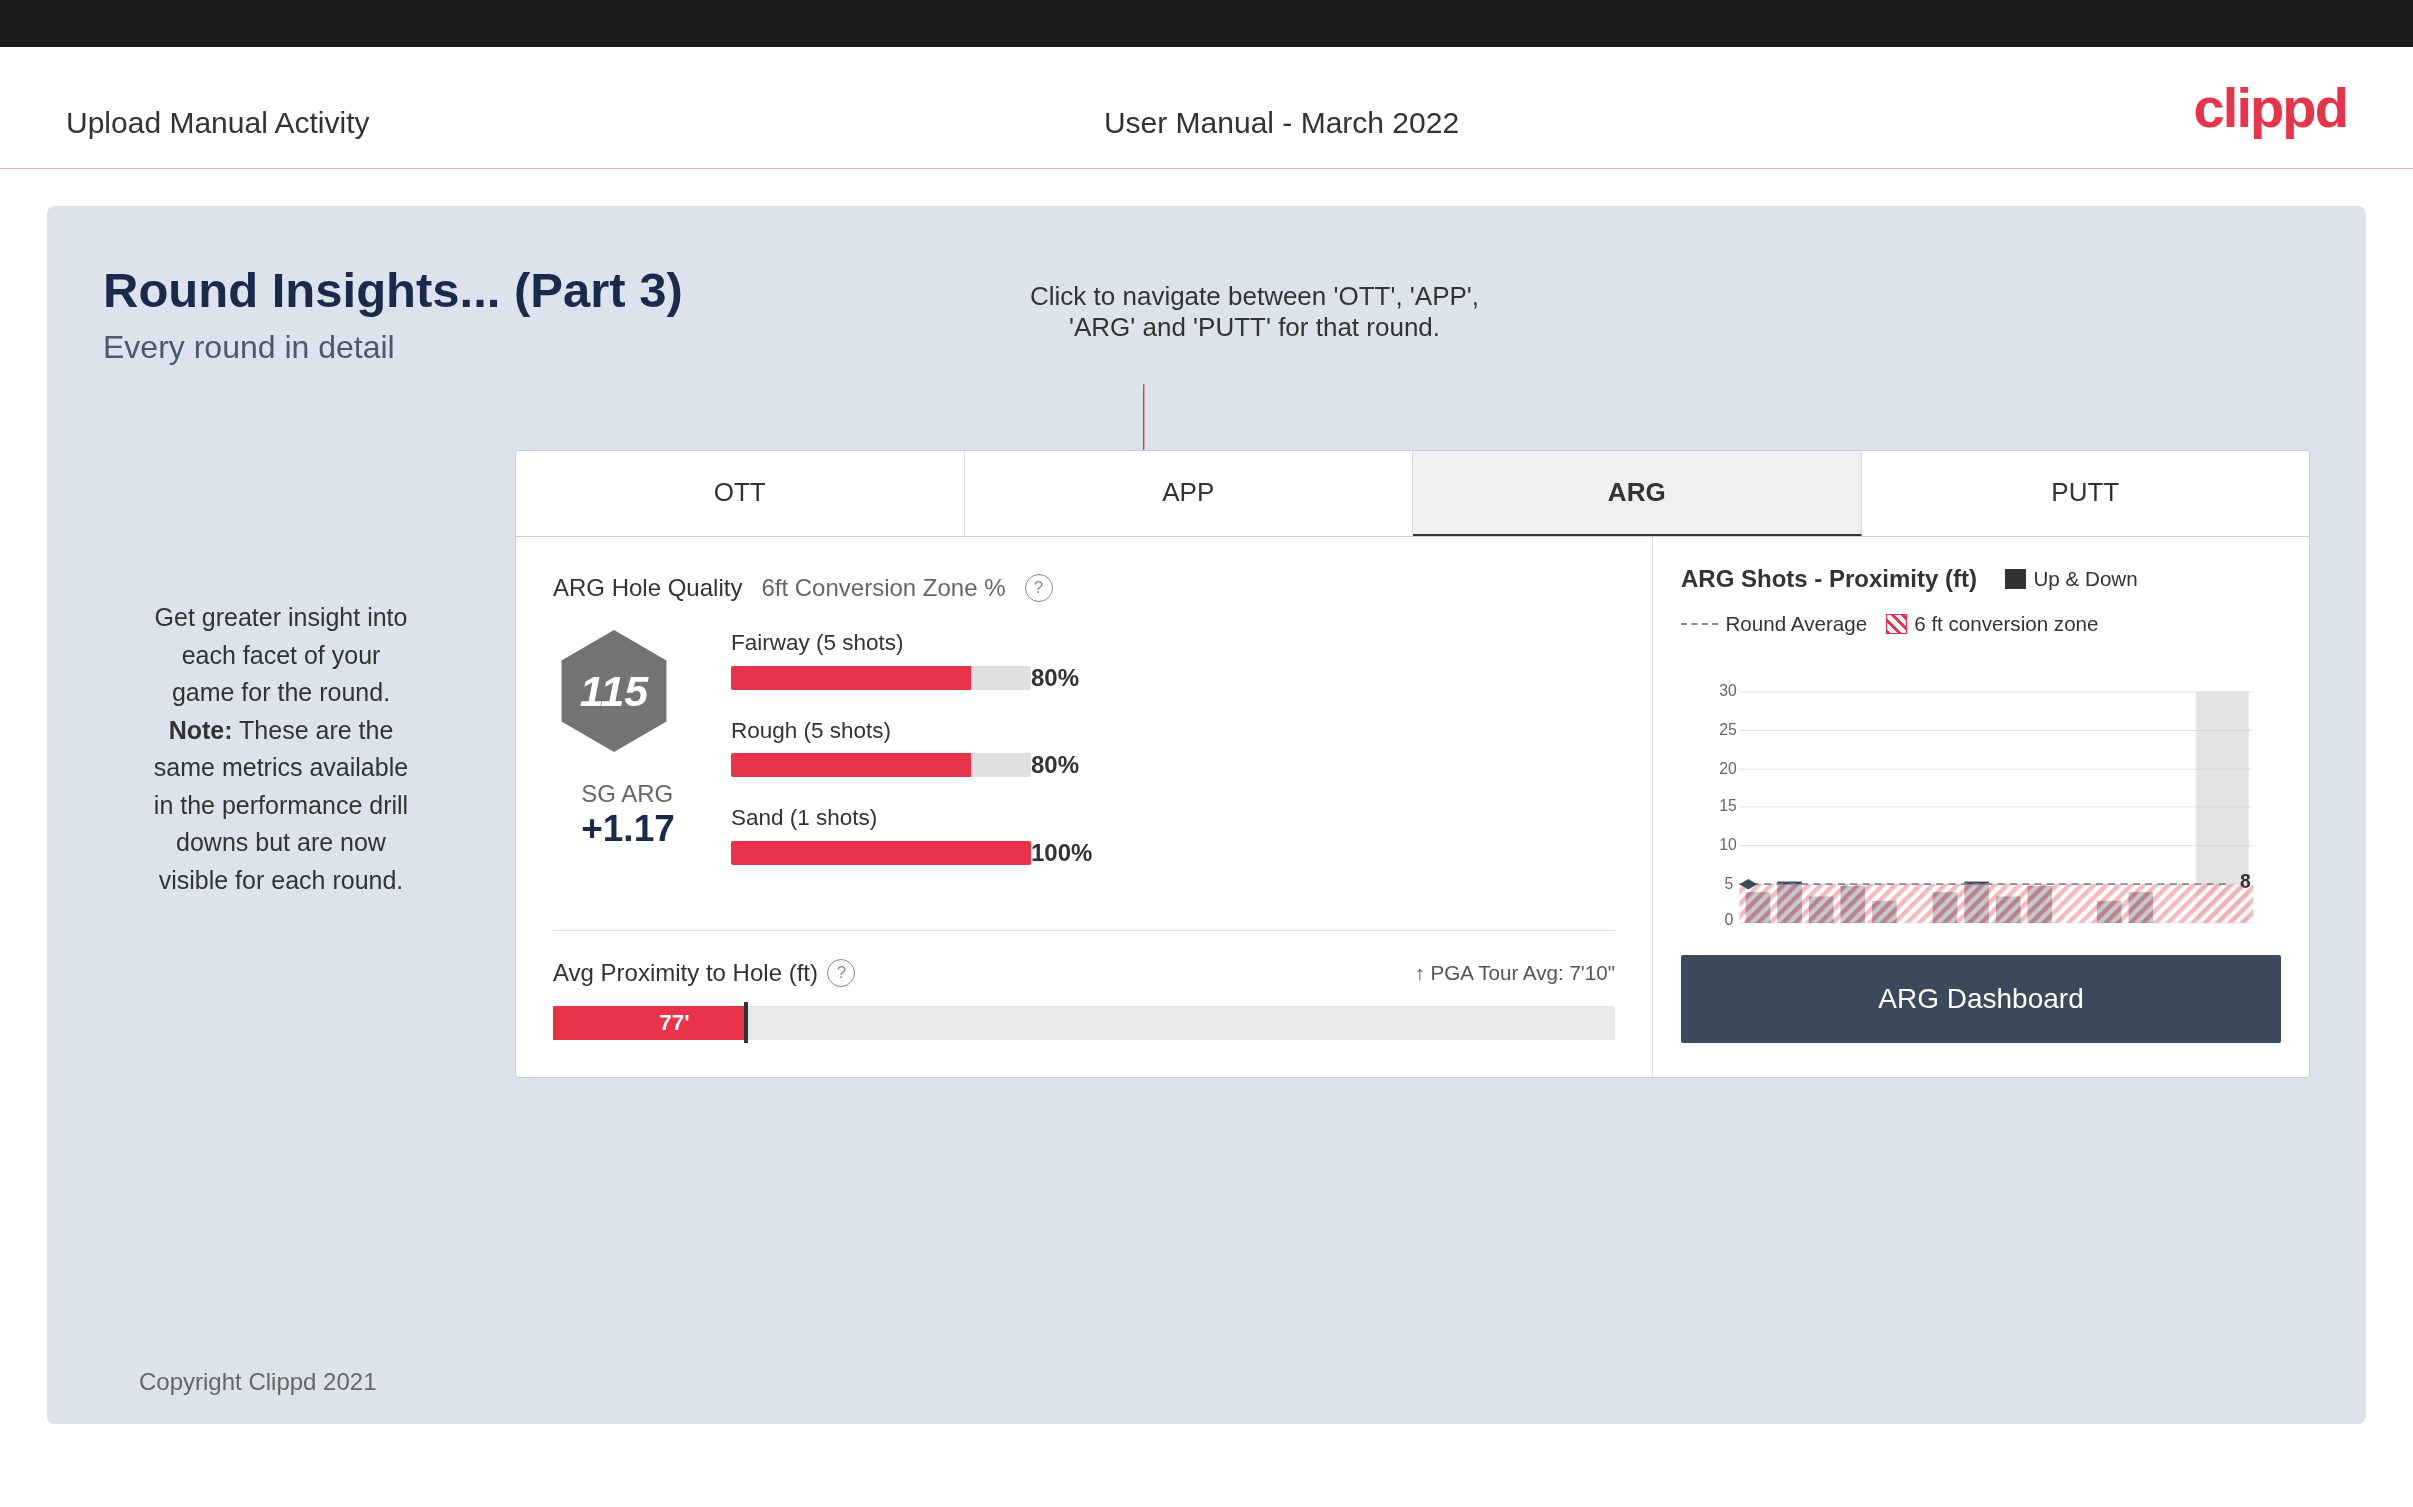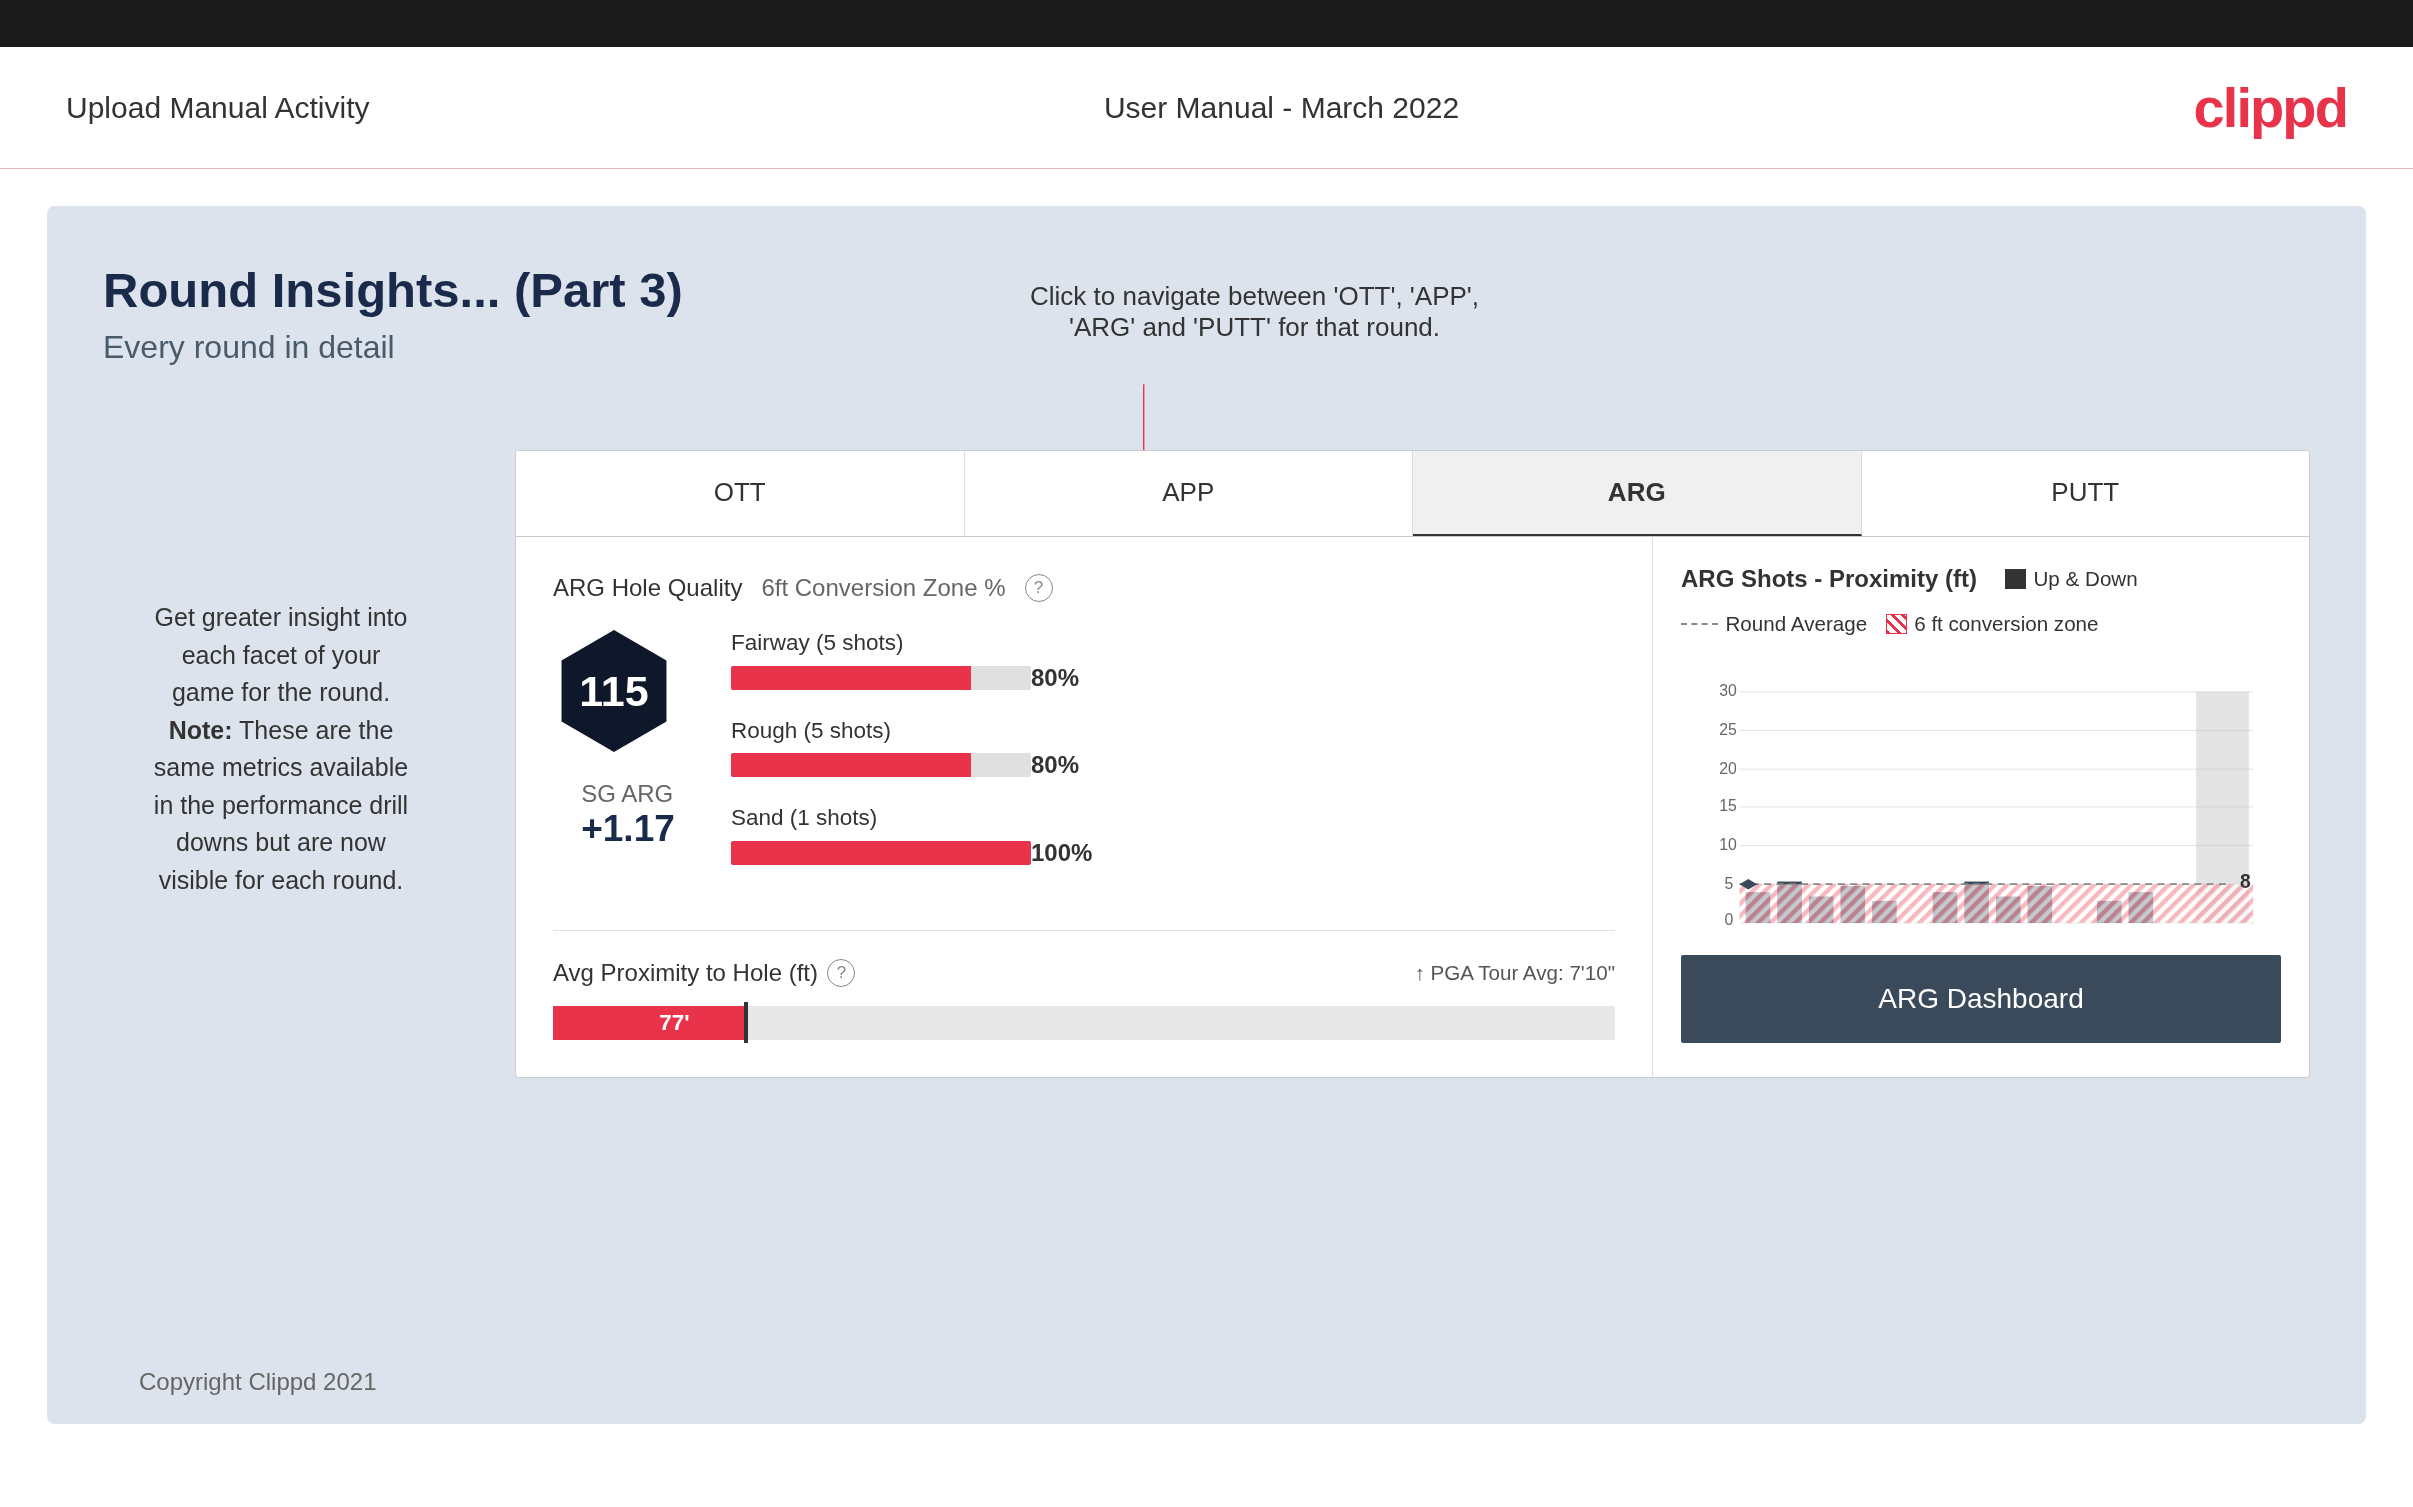--- a/index.html
+++ b/index.html
@@ -14,21 +14,21 @@
     
     .top-bar {
       background: #1a1a1a;
       height: 47px;
       width: 100%;
     }
 
     
     .header {
       display: flex;
-      align-items: center;
+      align-items: flex-end;
       justify-content: space-between;
       padding: 28px 66px;
       border-bottom: 1.9px solid #e8b4b8;
     }
     .header-left {
       color: #333;
       font-size: 30px;
       font-weight: 400;
     }
     .header-center {
@@ -154,27 +154,28 @@
       cursor: pointer;
     }
 
     
     .hex-badge {
       display: inline-flex;
       align-items: center;
       justify-content: center;
       width: 122px;
       height: 122px;
-      background: #0f172a;
+      background: #737373;
       clip-path: polygon(50% 0%, 93% 25%, 93% 75%, 50% 100%, 7% 75%, 7% 25%);
       color: #fff;
       font-size: 43px;
       font-weight: 700;
       float: left;
       margin-right: 28px;
+      font-style: italic;
     }
 
     .shot-rows {
       margin-left: 0;
     }
     .shot-row {
       margin-bottom: 26px;
     }
     .shot-label {
       font-size: 22.5px;

